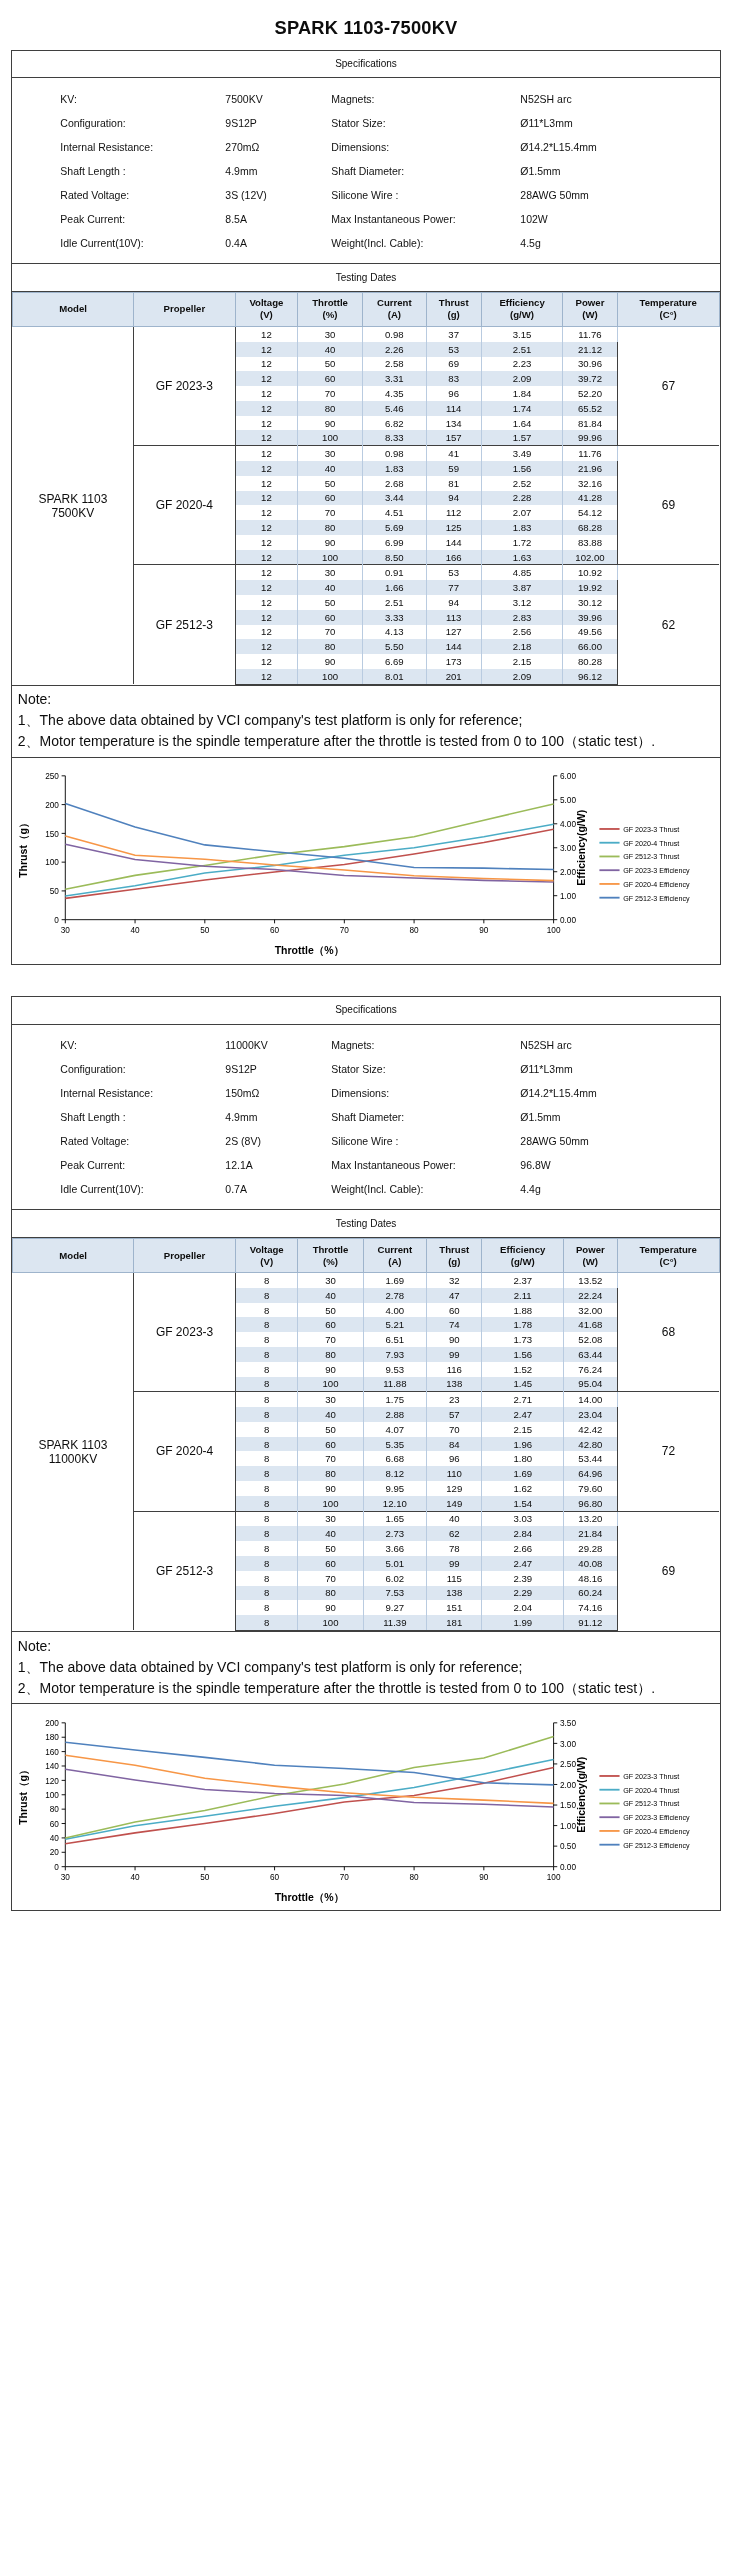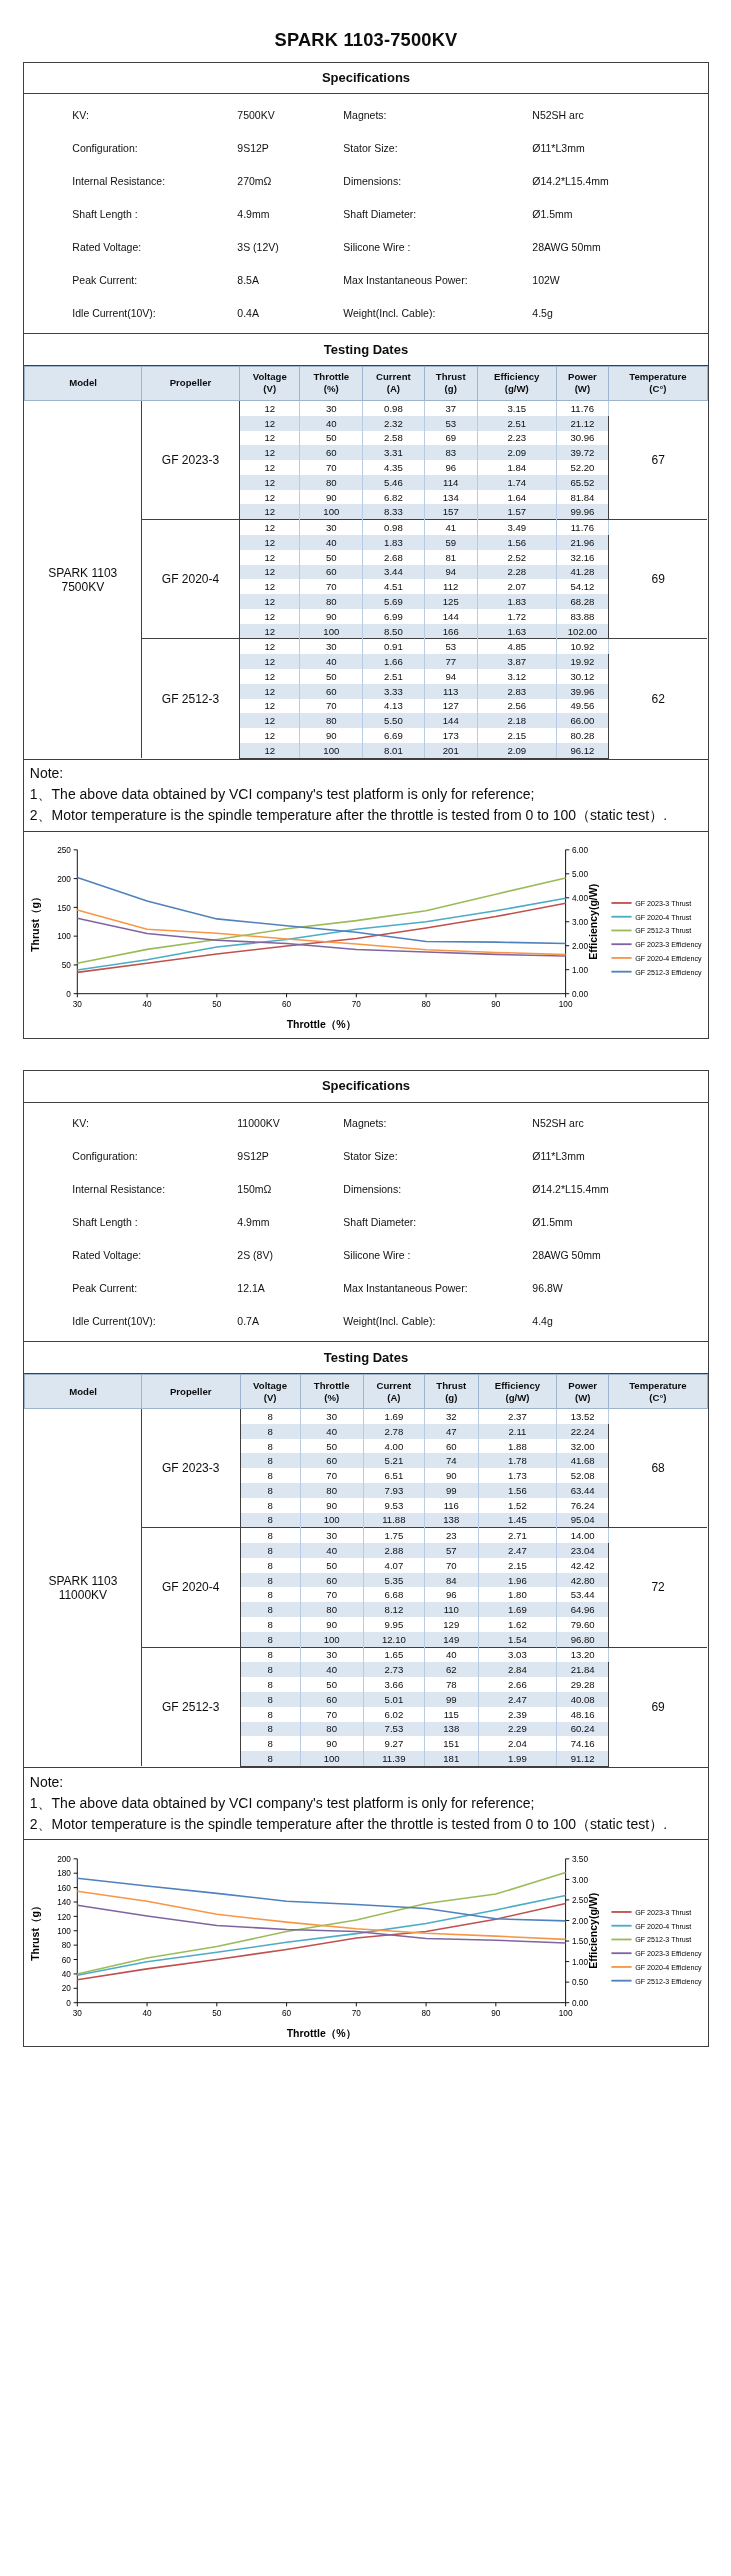--- a/index.html
+++ b/index.html
@@ -4,48 +4,48 @@
 <style>
   * { box-sizing: border-box; }
   html, body {
     margin: 0; padding: 0;
     background: #ffffff;
     font-family: "Liberation Sans", sans-serif;
     color: #0d0d0d;
   }
   body { width: 732px; }
 
-  .page { width: 732px; padding: 16px; }
+  .page { width: 732px; padding: 4px; }
 
   .doc-title {
     text-align: center;
     font-size: 18.3px;
     font-weight: bold;
     letter-spacing: 0.2px;
     padding: 13px 0 11px 0;
   }
 
   .outer-box {
     border: 1.5px solid #3f3f3f;
     margin: 0 7.3px;
   }
 
   .section-title {
     text-align: center;
-    font-size: 13px;
-    font-weight: bold;
+    font-size: 10px;
+    font-weight: normal;
     padding: 7.3px 0 8.2px 0;
     border-bottom: 1.5px solid #3f3f3f;
   }
 
   
   .spec-grid {
     display: grid;
     grid-template-columns: 48px 165px 106px 189px 1fr;
-    row-gap: 9px;
+    row-gap: 0;
     padding: 8.2px 0 8.2px 0;
   }
   .spec-grid > div {
     font-size: 10.5px;
     padding: 6px 0;
     line-height: 1.15;
   }
   .spec-label { color: #111; }
   .spec-value { color: #111; }
   .spacer { }
@@ -199,21 +199,21 @@
             <td class="num">30</td>
             <td class="num">0.98</td>
             <td class="num">37</td>
             <td class="num">3.15</td>
             <td class="num">11.76</td>
             <td class="temp" rowspan="8">67</td>
           </tr>
           <tr class="alt">
             <td class="num">12</td>
             <td class="num">40</td>
-            <td class="num">2.32</td>
+            <td class="num">2.26</td>
             <td class="num">53</td>
             <td class="num">2.51</td>
             <td class="num">21.12</td>
           </tr>
           <tr>
             <td class="num">12</td>
             <td class="num">50</td>
             <td class="num">2.58</td>
             <td class="num">69</td>
             <td class="num">2.23</td>

